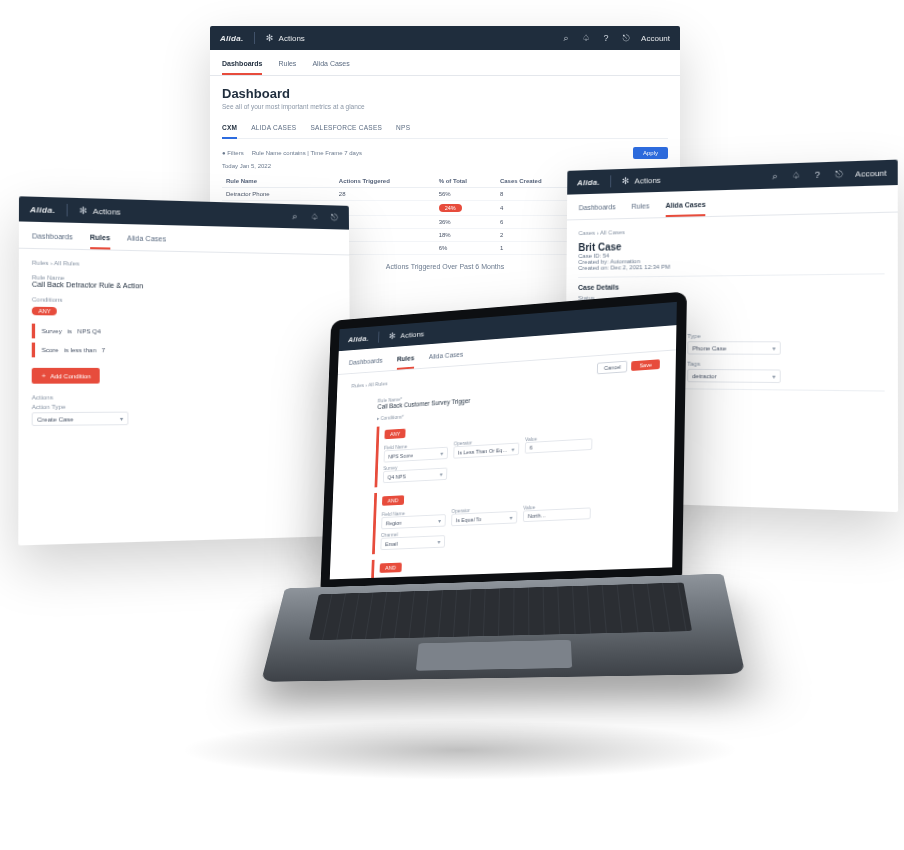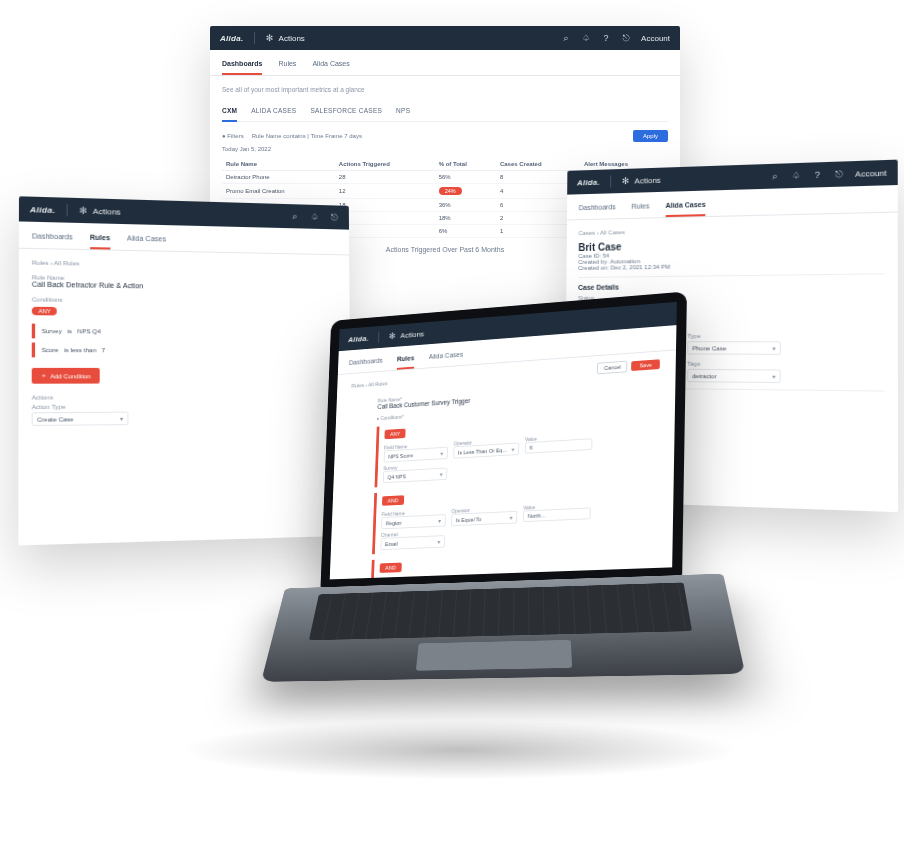--- a/index.html
+++ b/index.html
@@ -162,20 +162,21 @@
       <span class="ico">?</span>
       <span class="ico">⎋</span>
       <span>Account</span>
     </div>
     <div class="tabbar">
       <div class="tab active">Dashboards</div>
       <div class="tab">Rules</div>
       <div class="tab">Alida Cases</div>
     </div>
     <div class="body">
+      <div class="h1">Dashboard</div>
       <div class="sub">See all of your most important metrics at a glance</div>
 
       <div class="chiprow">
         <span class="chip active">CXM</span>
         <span class="chip">ALIDA CASES</span>
         <span class="chip">SALESFORCE CASES</span>
         <span class="chip">NPS</span>
       </div>
 
       <div class="filterrow">

